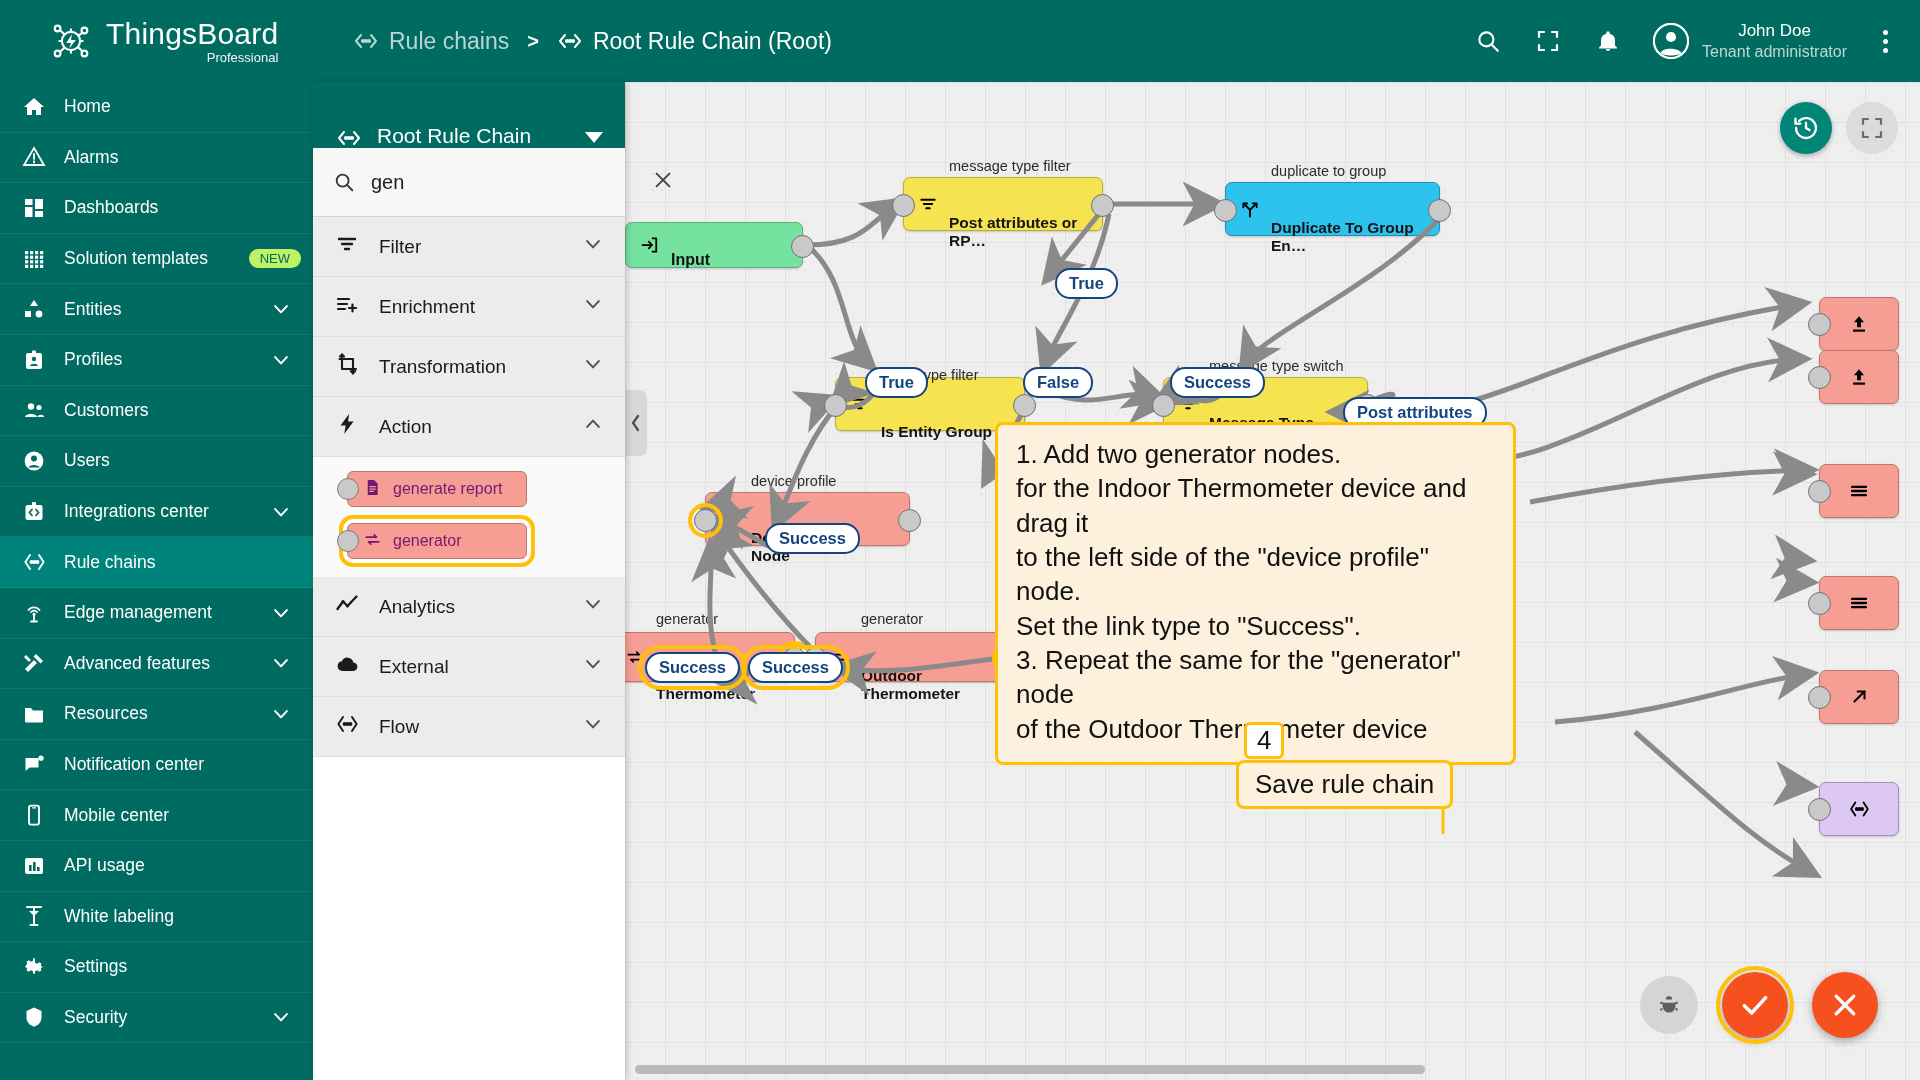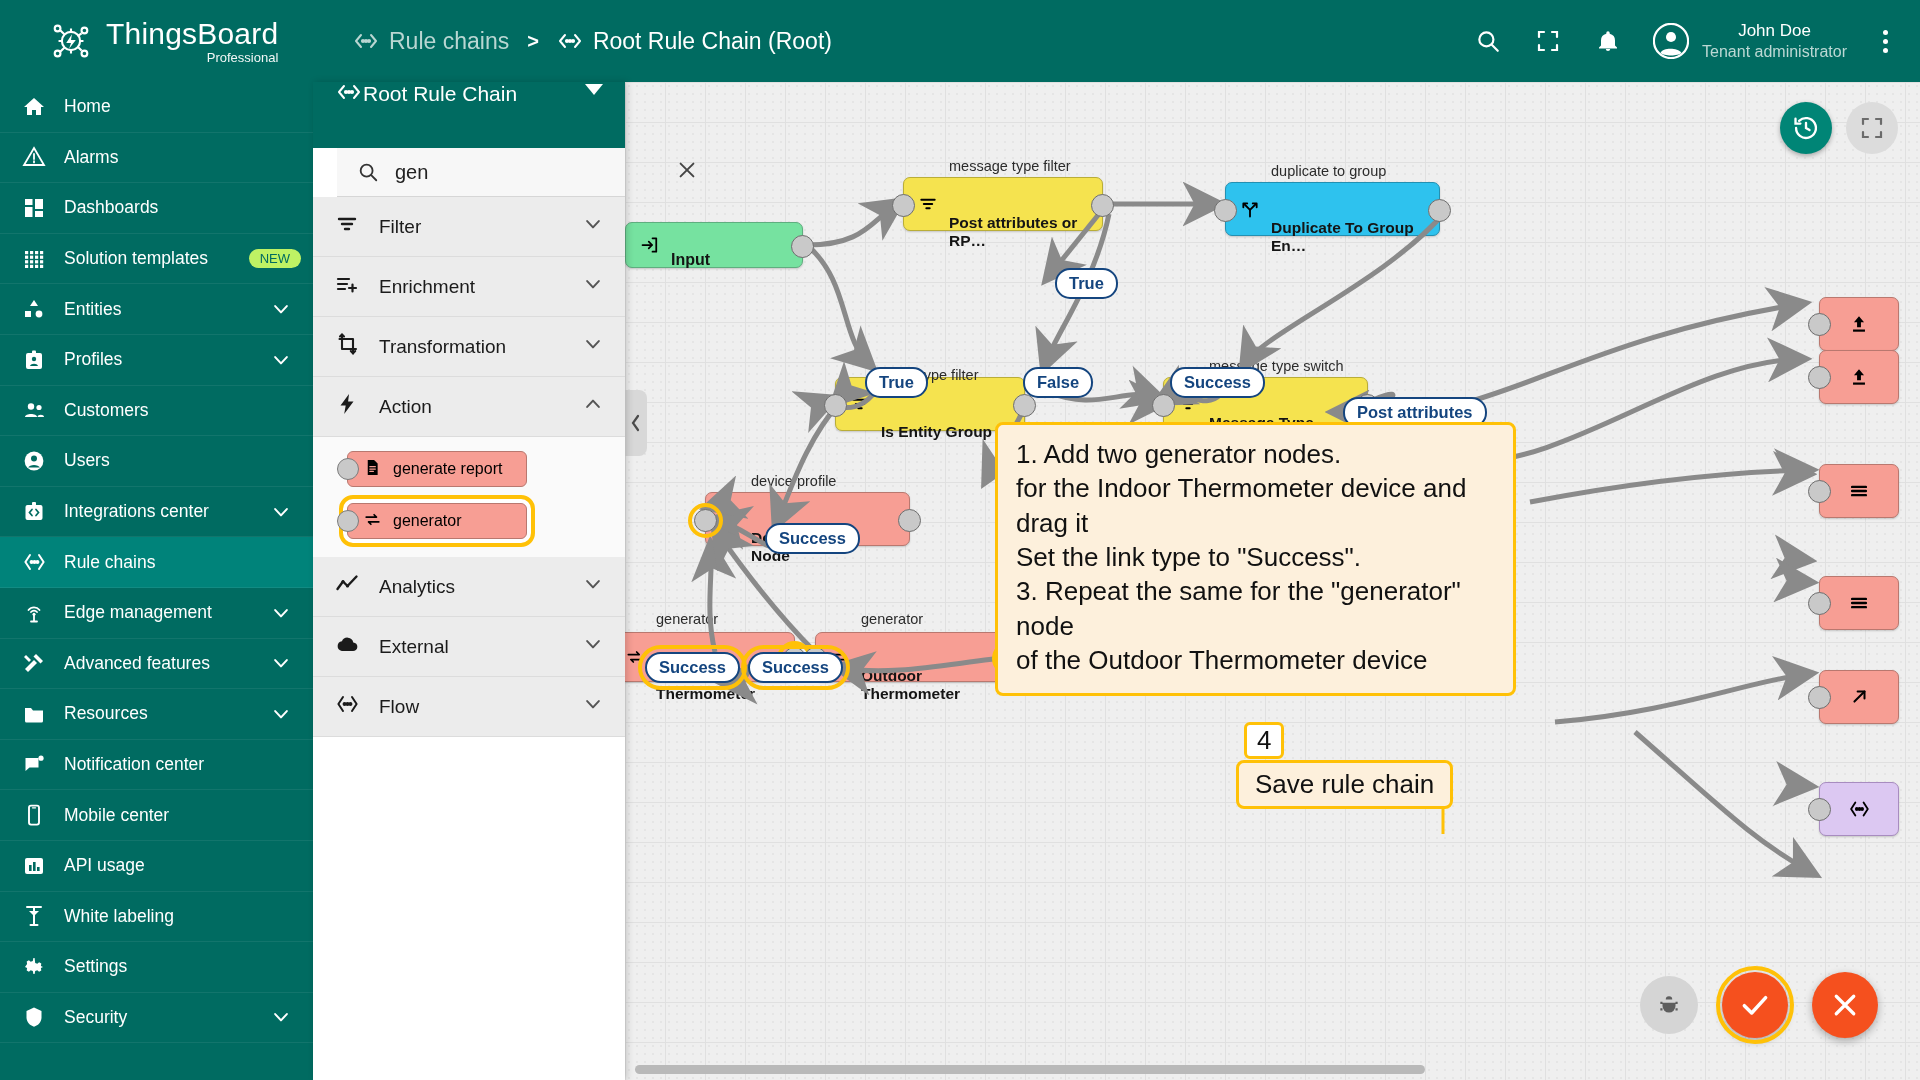--- a/index.html
+++ b/index.html
@@ -59,47 +59,47 @@
     border-radius: 11px; padding: 2px 11px; margin-left: auto; margin-right: 12px;
   }
   .nav-chev { margin-left: auto; margin-right: 22px; color: #fff; display: inline-flex; }
 
   
   .libpanel {
     position: absolute; left: 313px; top: 82px; width: 312px; height: 998px;
     background: #ffffff; box-shadow: 2px 0 7px rgba(0,0,0,.18); z-index: 30;
   }
   .lib-header {
-    height: 66px; background: #006b61; display: flex; align-items: flex-start;
-    padding: 0 22px; color: #fff;
+    height: 66px; background: #006b61; display: flex; align-items: flex-end;
+    gap: 14px; padding: 0 22px; color: #fff;
   }
   .lib-title { font-size: 21px; }
   .lib-caret { margin-left: auto; }
   .lib-search {
-    height: 49px; display: flex; align-items: center; gap: 16px; padding: 16px 20px;
-    background: #f7f7f7; border-bottom: 1px solid #d6d6d6; margin-left: 24px;
+    height: 69px; display: flex; align-items: center; gap: 16px; padding: 16px 20px;
+    background: #f7f7f7; border-bottom: 1px solid #d6d6d6;
   }
   .lib-search input {
     border: none; outline: none; background: transparent; font-size: 20px;
     color: #222; flex: 1; font-family: "Liberation Sans", sans-serif;
   }
   .clear-x { color: #444; cursor: pointer; }
   .lib-group {
     height: 60px; display: flex; align-items: center; gap: 20px; padding: 0 22px;
     font-size: 19px; color: #1b1b1b; background: #ececec;
     border-bottom: 1px solid #dcdcdc; cursor: pointer;
   }
   .lib-group .g-chev { margin-left: auto; color: #555; }
   .lib-items { background: #fafafa; padding: 6px 0 10px 0; }
   .lib-node-row { position: relative; height: 52px; display: flex; align-items: center; }
   .lib-node {
     position: relative; margin-left: 34px; width: 180px; height: 36px;
     background: #f79e94; border: 1px solid #b9786f; border-radius: 6px;
     display: flex; align-items: center; gap: 11px; padding-left: 15px;
-    font-size: 16px; color: #000000; cursor: grab;
+    font-size: 16px; color: #701a75; cursor: grab;
   }
   .lib-node.sel {
     outline: 4px solid #ffc107; outline-offset: 4px; border-radius: 6px;
     box-shadow: 0 0 0 4px #fff;
   }
   .lib-port {
     position: absolute; left: 24px; width: 22px; height: 22px; border-radius: 50%;
     background: #c9c9c9; border: 1px solid #7c7c7c; z-index: 2;
   }
 
@@ -956,20 +956,21 @@
                 <circle cx="15.4" cy="12" r="1.05" fill="currentColor"></circle>
               </g>
             </svg>
           </span>
         </div>
       </div>
 
     <div class="callout callout-big" style="left:370px; top:340px; width:521px;">
       <div>1. Add two generator nodes.</div>
       <div>for the Indoor Thermometer device and drag it</div>
+      <div>to the left side of the "device profile" node.</div>
       <div>Set the link type to "Success".</div>
       <div>3. Repeat the same for the "generator" node</div>
       <div>of the Outdoor Thermometer device</div>
     </div>
 
     <div class="step-num" style="left:619px; top:640px;">4</div>
     <div class="callout callout-sm" style="left:611px; top:678px;">Save rule chain</div>
     <svg class="dog-leg" style="left:778px; top:690px;" width="130" height="80">
       <path d="M2 12 H40 V62" fill="none" stroke="#ffc107" stroke-width="3" stroke-dasharray="0"></path>
     </svg>

